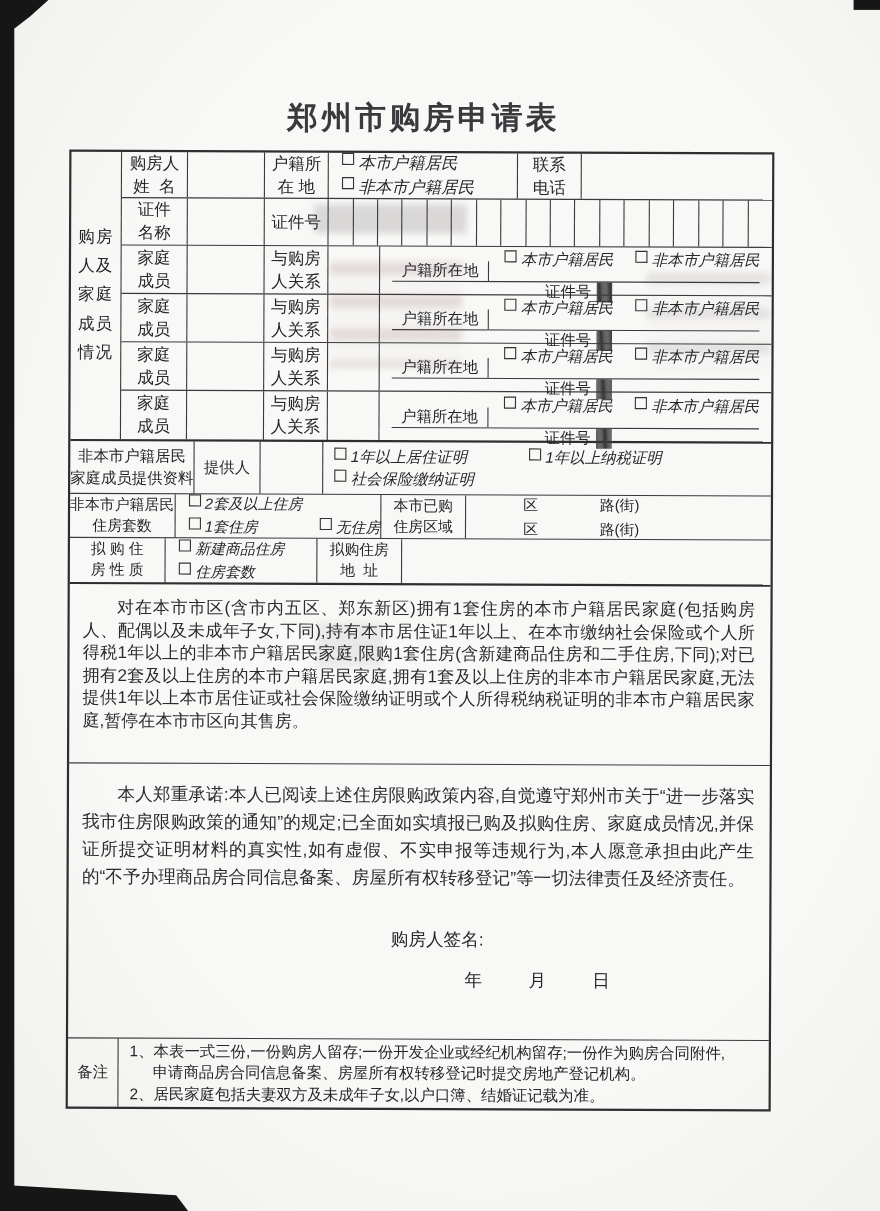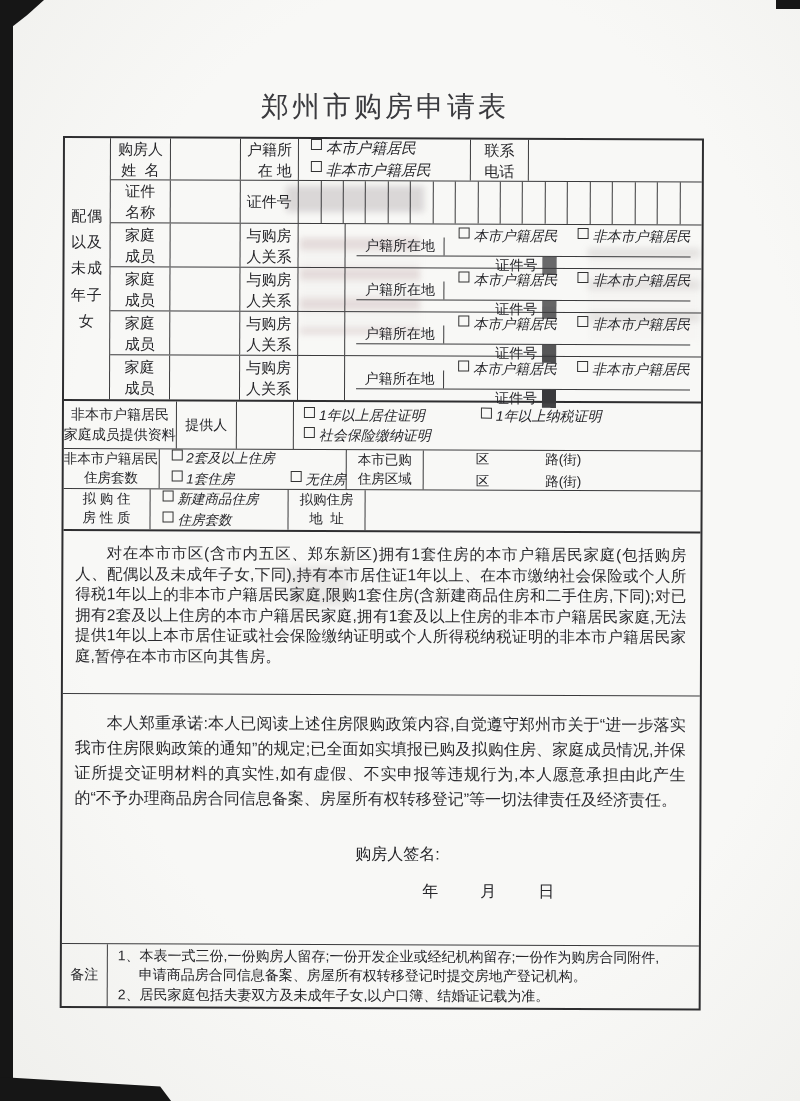--- a/index.html
+++ b/index.html
@@ -27,21 +27,21 @@
   .smudge { position:absolute; filter:blur(3px); pointer-events:none; }
   .sm1 { left:286px; top:186px; width:138px; height:26px; background:rgba(140,130,135,.28); }
   .sm2 { left:300px; top:238px; width:120px; height:96px;
          background:repeating-linear-gradient(180deg, rgba(160,120,125,.22) 0 12px, rgba(200,190,190,.05) 12px 30px); }
   .sm3 { left:588px; top:248px; width:112px; height:92px;
          background:repeating-linear-gradient(180deg, rgba(150,140,140,.20) 0 10px, rgba(200,190,190,.04) 10px 32px); }
   .sm4 { left:288px; top:566px; width:60px; height:40px; background:rgba(150,140,140,.14); }
 
   .title {
     position:absolute; top:88px; left:0; width:770px;
-    text-align:center; font-size:28px; font-weight:normal;
+    text-align:center; font-size:28px; font-weight:bold;
     letter-spacing:3px; color:#3a3a3e;
   }
 
   .tbl {
     position:absolute; left:63px; top:136px; width:641px;
     border:2px solid #2e2e30;
     transform:rotate(.22deg); transform-origin:top left;
     font-size:15px;
   }
   .row { display:flex; border-bottom:1px solid #3a3a3c; }
@@ -56,21 +56,21 @@
   .vband .onecol { width:17px; line-height:2.55; word-break:break-all; }
 
   .lines .ln { display:block; line-height:1.4; white-space:pre; }
 
   .secA { display:flex; border-bottom:2px solid #2e2e30; }
   .acol { flex:1 1 auto; display:flex; flex-direction:column; }
   .r1 { height:42px; }
   .r2 { height:43px; }
   .rf { height:44px; }
 
-  .w60 { flex:0 0 60px; } .w70 { flex:0 0 70px; } .w58 { flex:0 0 58px;text-align:right; }
+  .w60 { flex:0 0 60px; } .w70 { flex:0 0 70px; } .w58 { flex:0 0 58px; }
   .w172{ flex:0 0 172px;} .w47 { flex:0 0 47px; }
 
   .optstack { flex-direction:column; align-items:flex-start; justify-content:center; padding-left:12px; gap:3px; }
   .opt { display:flex; align-items:flex-start; white-space:nowrap;font-style:italic; }
   .cb { display:inline-block; width:11px; height:11px; border:1px solid #333;
         margin-right:4px; background:transparent; flex:0 0 11px; }
 
   .boxes { display:flex; align-items:stretch; }
   .idbox { flex:1 1 0; border-left:1px solid #3a3a3c; }
   .idbox:first-child { border-left:none; }
@@ -122,21 +122,21 @@
   <div class="smudge sm2"></div>
   <div class="smudge sm3"></div>
   <div class="smudge sm4"></div>
 
   <div class="title">郑州市购房申请表</div>
 
   <div class="tbl">
 
     <div class="secA">
       <div class="vband">
-        <span class="wrap2">配偶以及未成年子女</span>
+        <span class="wrap2">购房人及家庭成员情况</span>
       </div>
       <div class="acol">
 
         <div class="row r1">
           <div class="c w60 lines">
             <span>
                 <span class="ln">购房人</span>
                 <span class="ln">姓  名</span>
               </span>
           </div>

